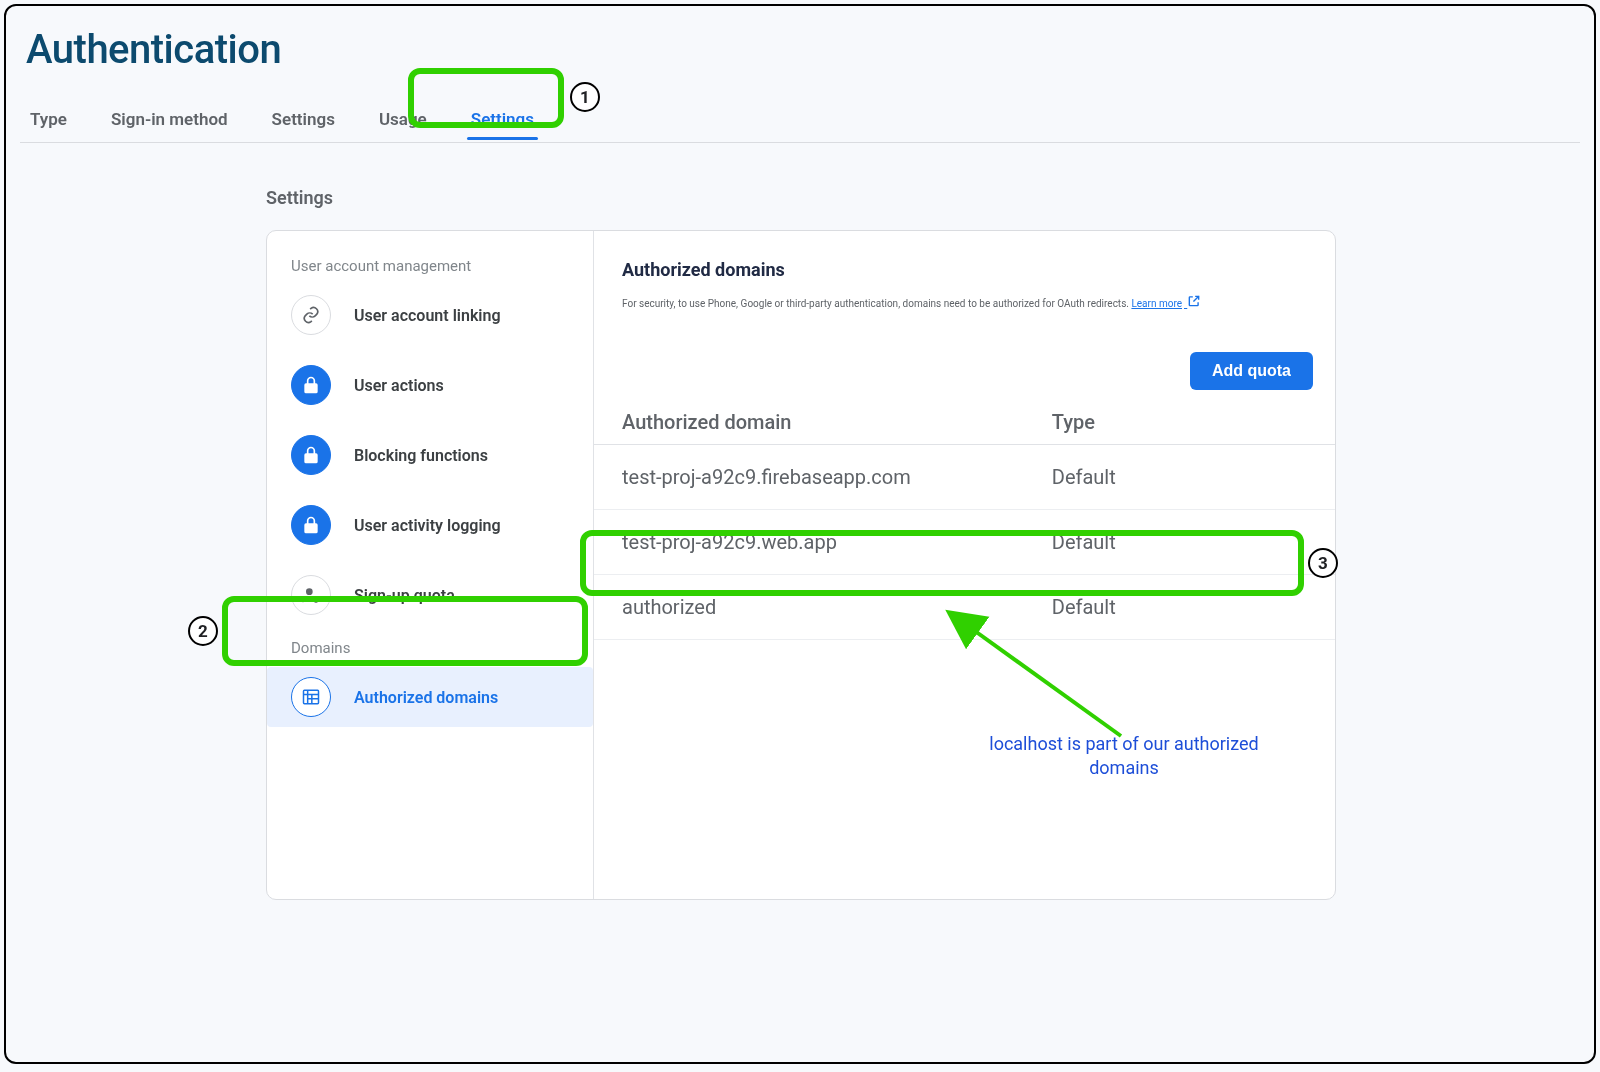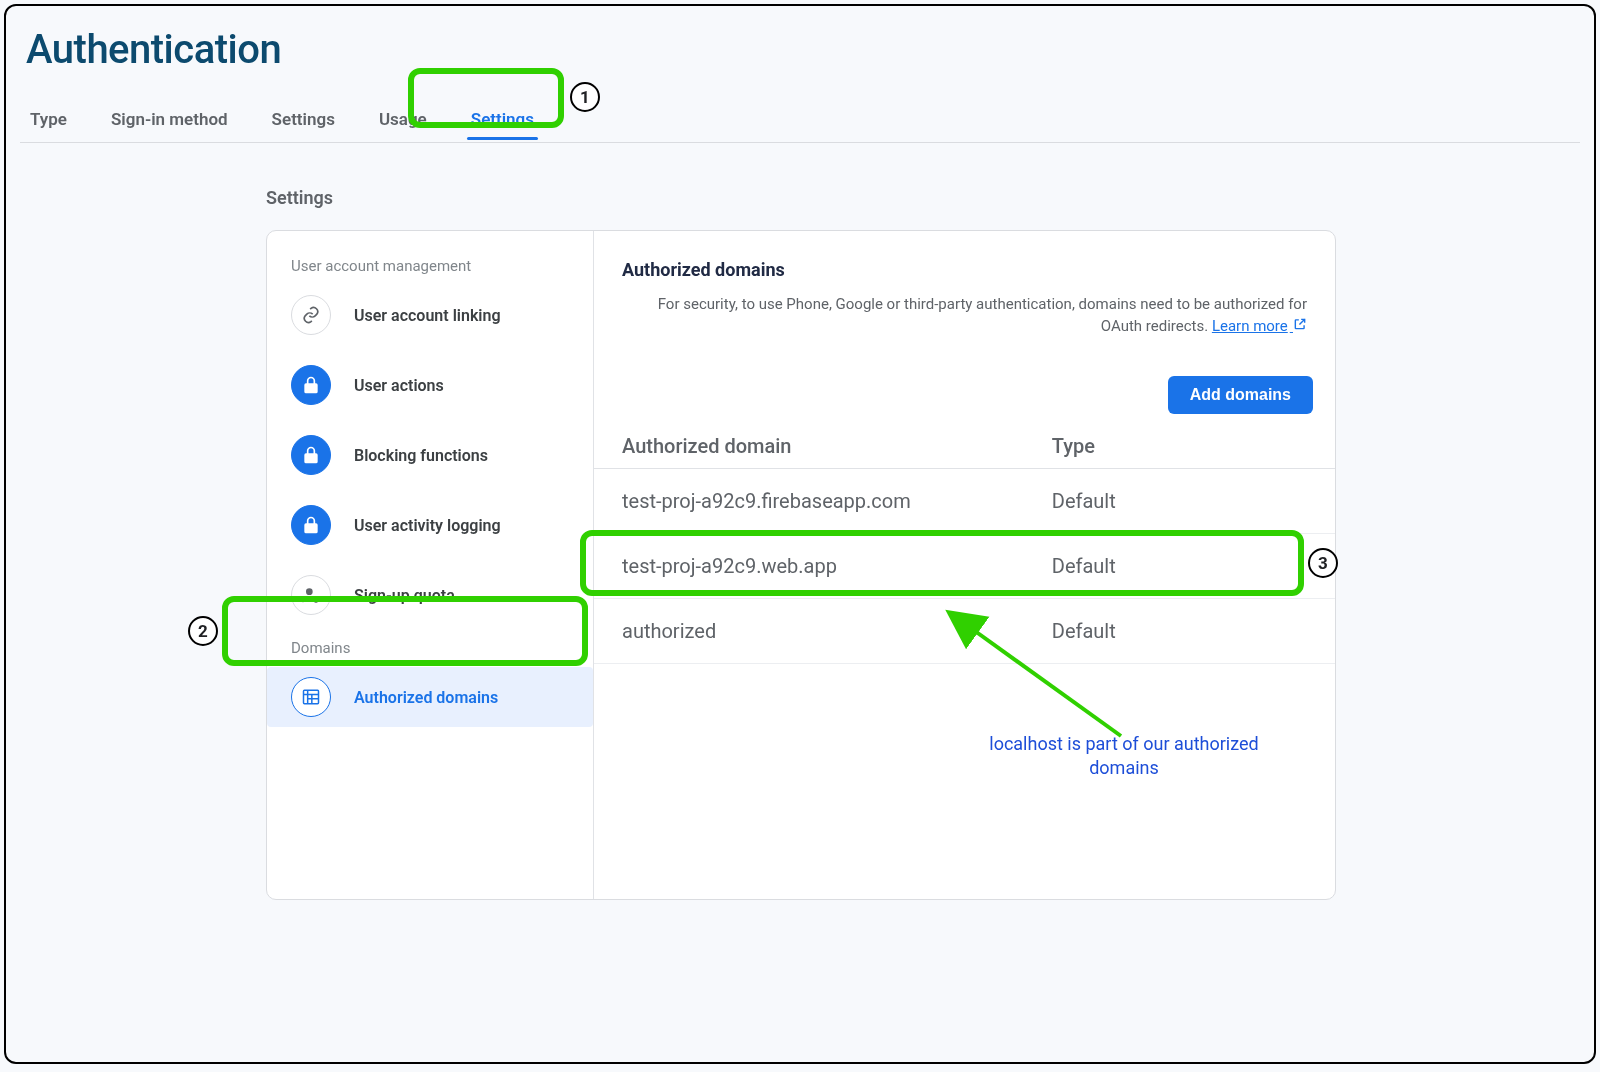--- a/index.html
+++ b/index.html
@@ -143,24 +143,23 @@
   
   .panel { flex: 1; display: flex; flex-direction: column; }
   .panel-head { padding: 28px 28px 22px 28px; }
   .panel-title {
     font-size: 18px;
     font-weight: 700;
     color: #202a44;
     margin-bottom: 14px;
   }
   .panel-desc {
-    font-size: 15px;
+    font-size: 10px;
     color: #5f6368;
     line-height: 1.45;
-    text-align: right;
   }
   .panel-desc a {
     color: #1a73e8;
     text-decoration: underline;
   }
   .ext-icon { font-size: 13px; margin-left: 2px; vertical-align: middle; }
 
   .actions {
     display: flex;
     justify-content: flex-end;
@@ -303,21 +302,21 @@
               <svg width="14" height="14" viewBox="0 0 24 24" fill="none" stroke="#1a73e8" stroke-width="2.4">
                     <path d="M14 4h6v6"></path>
                     <path d="M20 4l-9 9"></path>
                     <path d="M19 14v5a1 1 0 0 1-1 1H5a1 1 0 0 1-1-1V6a1 1 0 0 1 1-1h5"></path>
                   </svg>
             </span></a>
           </div>
         </div>
 
         <div class="actions">
-          <button class="btn-primary">Add domains</button>
+          <button class="btn-primary">Add quota</button>
         </div>
 
         <table class="domains">
           <thead>
             <tr>
               <th style="width:58%">Authorized domain</th>
               <th>Type</th>
             </tr>
           </thead>
           <tbody>

